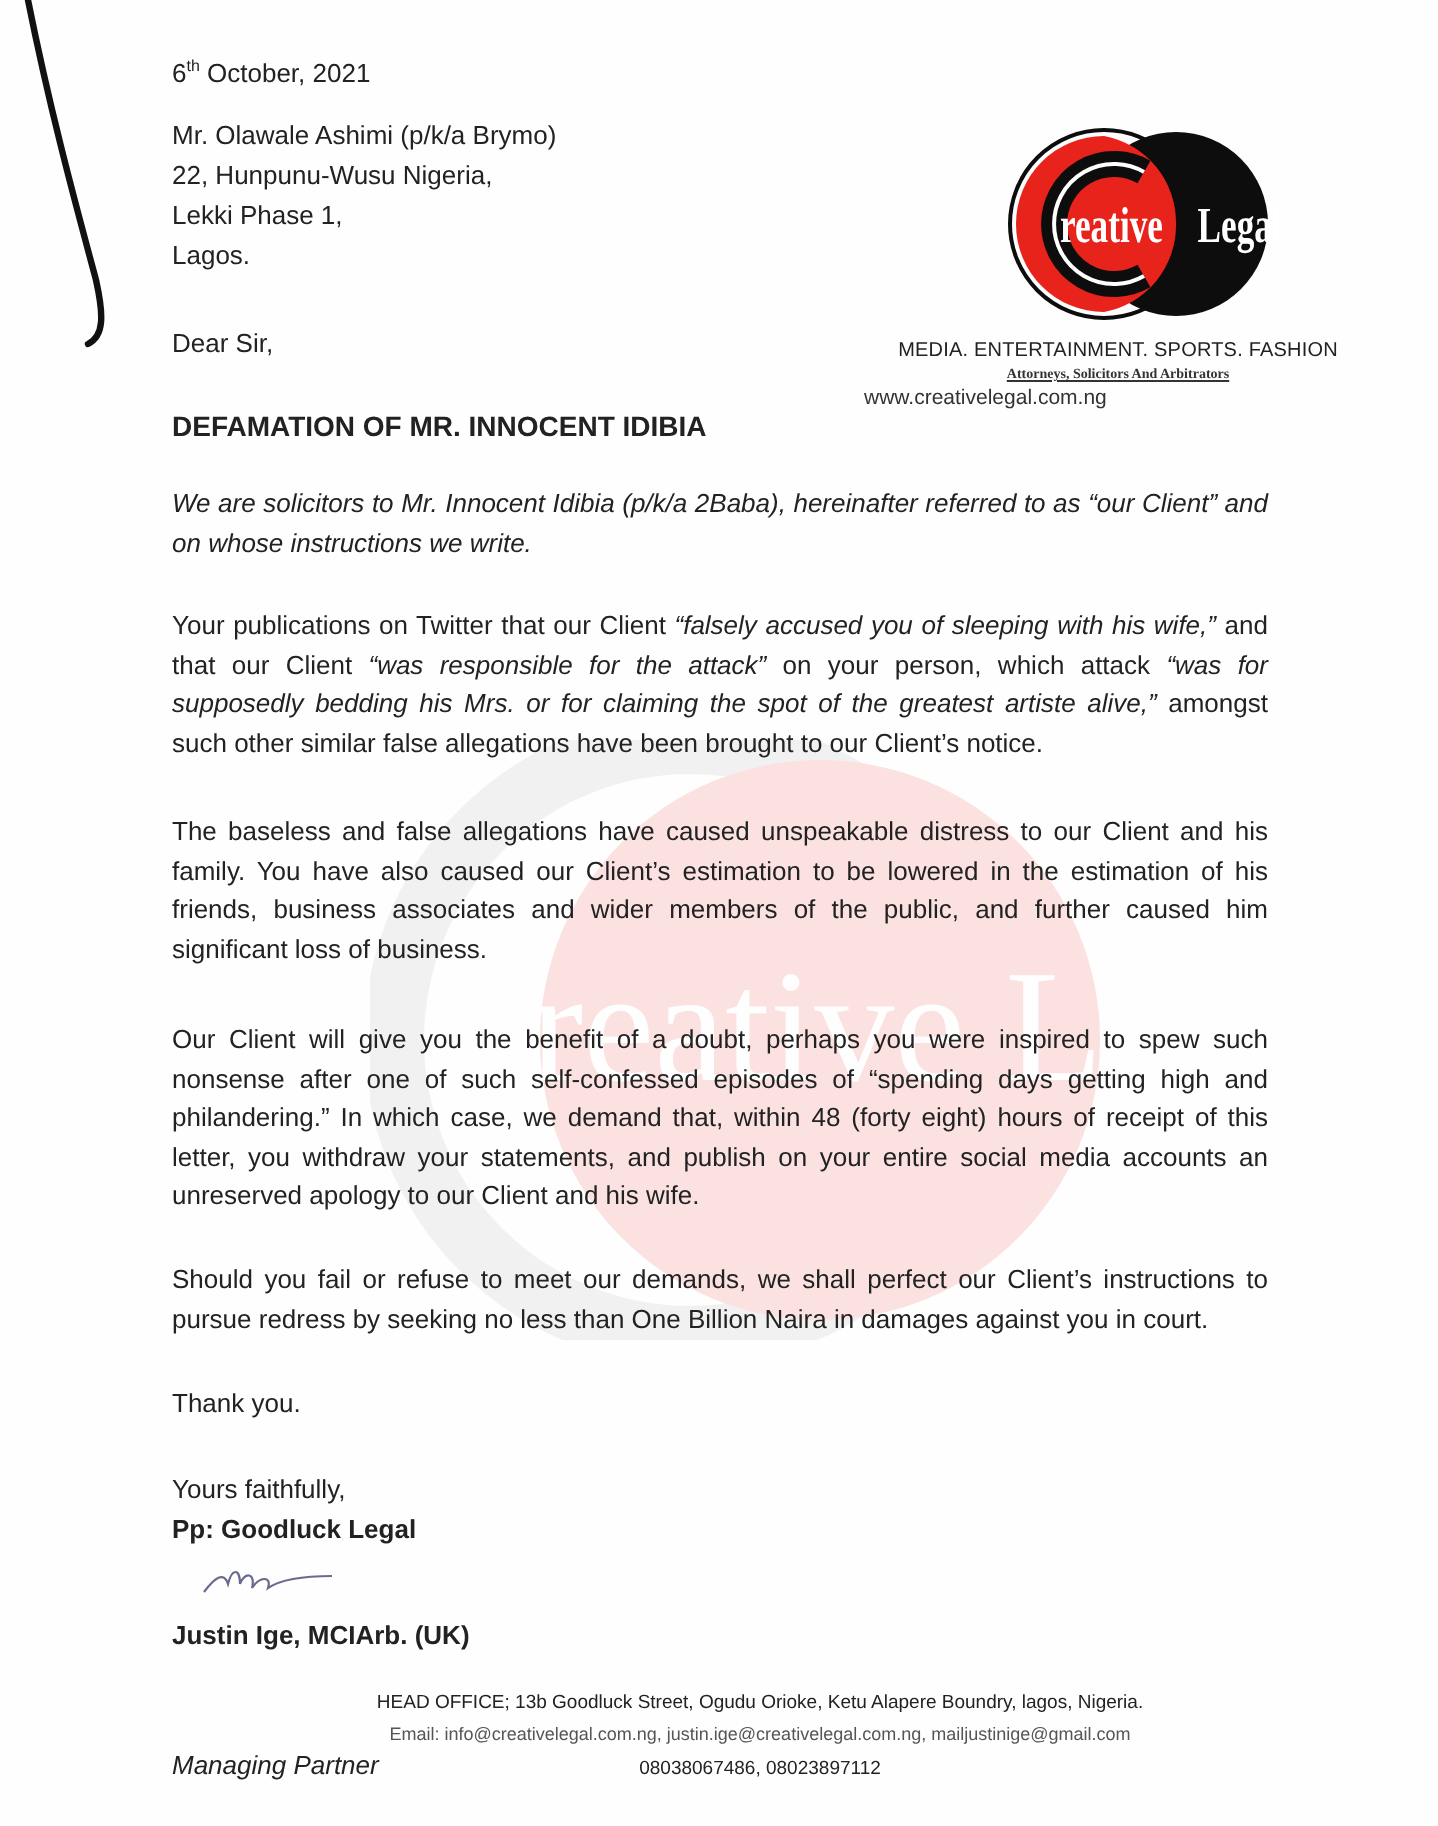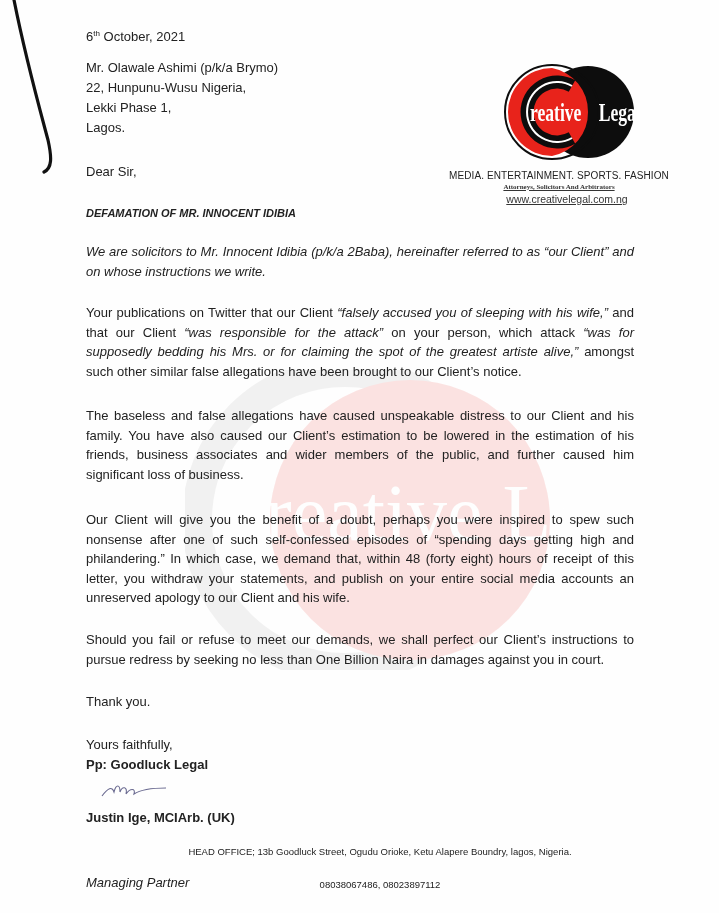--- a/index.html
+++ b/index.html
@@ -43,21 +43,21 @@
       left: 86px;
       font-size: 13px;
       line-height: 19.5px;
       color: #222;
     }
     .date { top: 27px; }
     .date sup { font-size: 8px; vertical-align: super; line-height: 0; }
     .address { top: 58px; line-height: 20px; }
     .address div { white-space: nowrap; }
     .salutation { top: 162px; }
-    .subject { top: 204px; font-weight: bold; font-size: 11px; font-style: italic; }
+    .subject { top: 204px; font-weight: bold; font-size: 14px; }
     .para {
       width: 548px;
       text-align: justify;
     }
     .p1 { top: 242px; font-style: italic; }
     .p2 { top: 303px; }
     .p3 { top: 406px; }
     .p4 { top: 510px; }
     .p5 { top: 630px; }
     .thanks { top: 692px; }
@@ -93,28 +93,27 @@
       text-align: center;
       font-family: "Liberation Serif", serif;
       font-size: 7px;
       font-weight: bold;
       color: #333;
       white-space: nowrap;
       text-decoration: underline;
     }
     .logo-url {
       position: absolute;
-      left: 456px;
+      left: 432px;
       top: 193px;
       width: 222px;
-      text-align: center;
+      text-align: left;
       font-size: 10.5px;
       color: #333;
       white-space: nowrap;
-      text-decoration: underline;
     }
     .signature {
       position: absolute;
       left: 100px;
       top: 780px;
       width: 70px;
       height: 22px;
     }
     .footer {
       position: absolute;
@@ -191,15 +190,16 @@
     <path d="M82 26 A 30 30 0 1 0 82 78" fill="none" stroke="#ffffff" stroke-width="2"></path>
     <text x="40" y="62" font-family="Liberation Serif, serif" font-size="22" fill="#ffffff" font-weight="bold" transform="scale(0.8,1.15) translate(10,-9)">reative</text>
     <text x="108" y="62" font-family="Liberation Serif, serif" font-size="22" fill="#ffffff" font-weight="bold" transform="scale(0.8,1.15) translate(28,-9)">Legal</text>
   </svg>
 
   <div class="logo-tagline">MEDIA. ENTERTAINMENT. SPORTS. FASHION</div>
   <div class="logo-sub">Attorneys, Solicitors And Arbitrators</div>
   <div class="logo-url">www.creativelegal.com.ng</div>
 
   <div class="footer footer-office">HEAD OFFICE; 13b Goodluck Street, Ogudu Orioke, Ketu Alapere Boundry, lagos, Nigeria.</div>
+  <div class="footer footer-email">Email: info@creativelegal.com.ng, justin.ige@creativelegal.com.ng, mailjustinige@gmail.com</div>
   <div class="footer footer-phone">08038067486, 08023897112</div>
 
 </div>
 
 </body></html>

